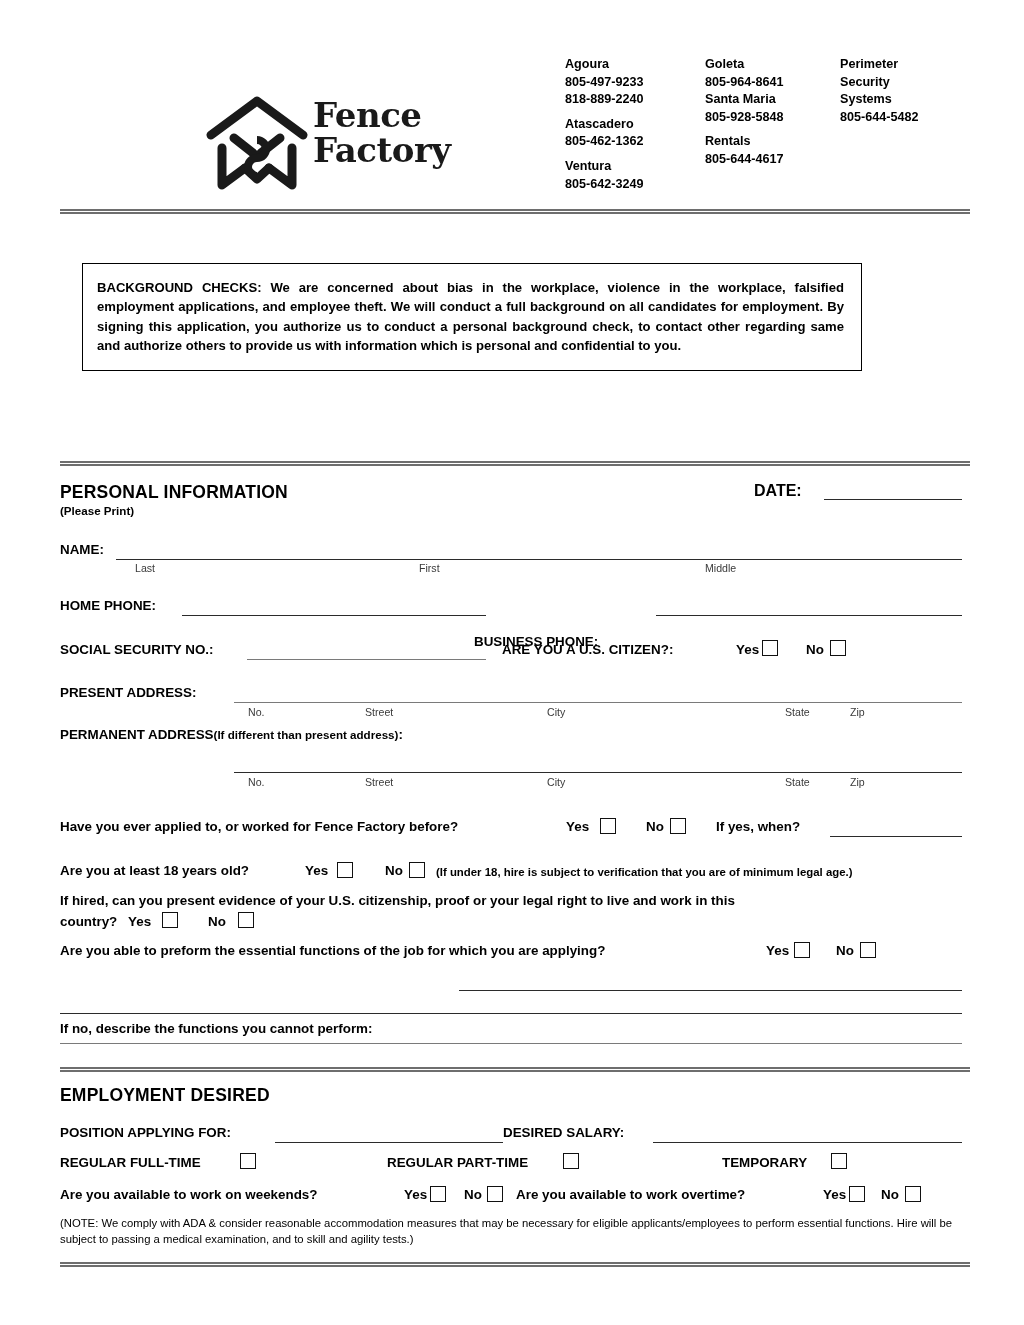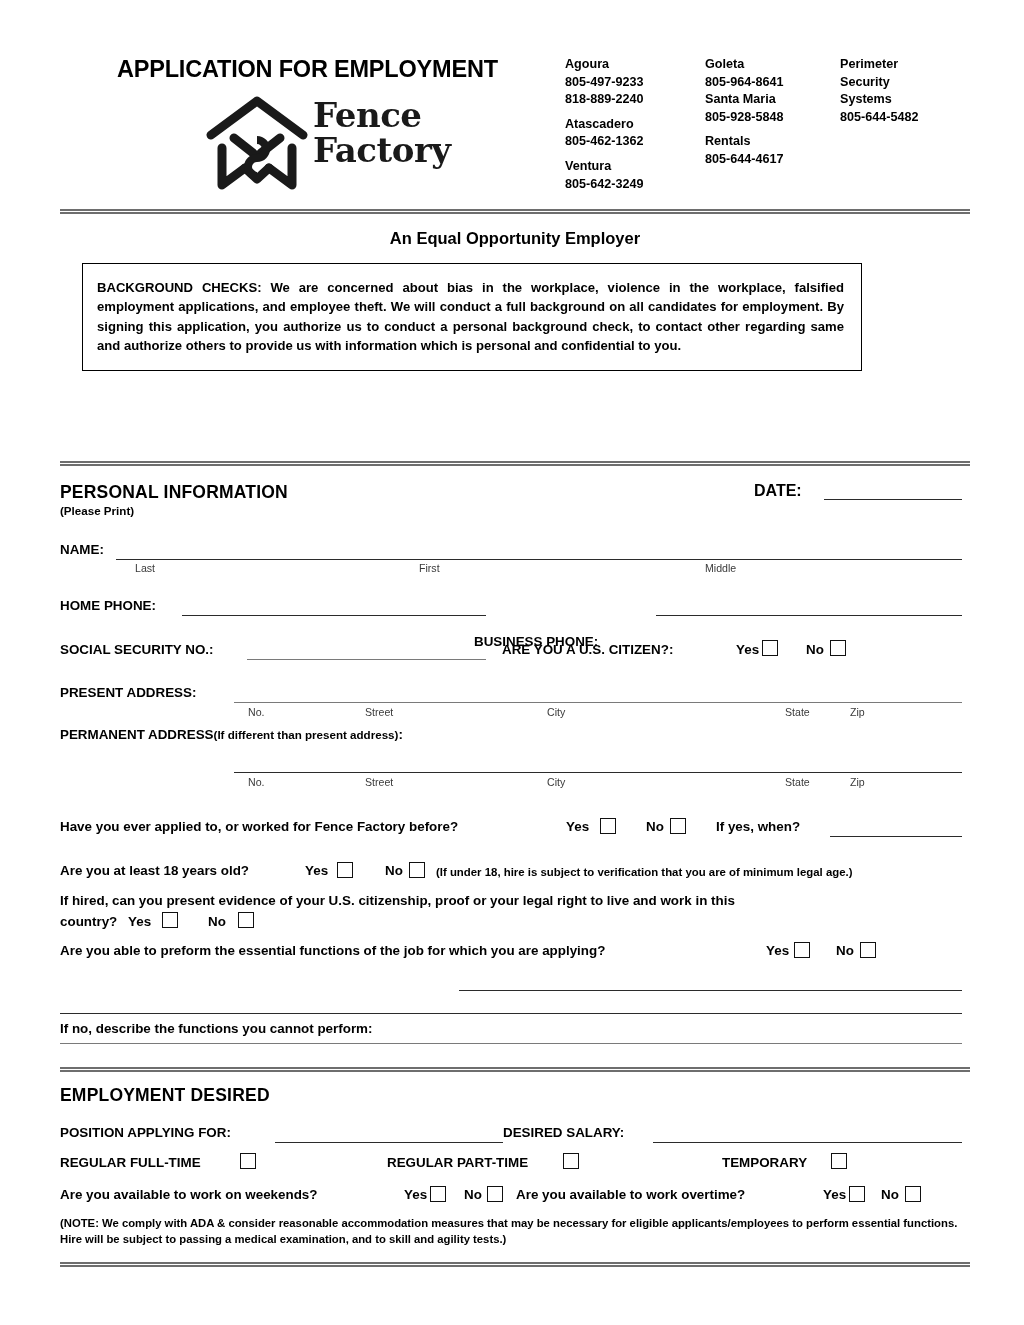--- a/index.html
+++ b/index.html
@@ -76,31 +76,30 @@
   .fline{position:absolute;border-bottom:1.1px solid #2b2b2b;height:0;}
   .fline.grey{border-bottom-color:#7a7a7a;}
 
   
   .cbx{
     position:absolute;width:16px;height:16px;
     border:1.4px solid #111;background:#fff;box-sizing:border-box;
   }
 
   .note-par{
-    position:absolute;font-size:11.3px;font-weight:bold;line-height:15.6px;
+    position:absolute;font-size:11.3px;font-weight:normal;line-height:15.6px;
   }
 </style>
 </head>
 <body>
 
 <div class="page">
 
   <div class="header">
 
-    <div class="app-title">APPLICATION FOR EMPLOYMENT</div>
 
     <div class="logo-wrap">
       <div class="logo-mark">
         <svg width="105" height="100" viewBox="0 0 105 100" aria-hidden="true">
           <g fill="none" stroke="#1a1a1a" stroke-width="9" stroke-linecap="round" stroke-linejoin="round">
             <path d="M6 42 L52 8 L98 42"></path>
             <path d="M17 55 L17 92 L40 75"></path>
             <path d="M87 55 L87 92 L64 75"></path>
             <path d="M40 75 L52 86 L64 75"></path>
           </g>
@@ -157,21 +156,20 @@
           <span class="ln">Systems</span>
           <span class="ln">805-644-5482</span>
         </div>
       </div>
 
     </div>
   </div>
 
   <div class="dblrule" style="top:209px;"></div>
 
-  <div class="eeo" style="top:229px;">An Equal Opportunity Employer</div>
 
   <div class="notice">
     <p>BACKGROUND CHECKS: We are concerned about bias in the workplace, violence in the workplace, falsified employment applications, and employee theft. We will conduct a full background on all candidates for employment. By signing this application, you authorize us to conduct a personal background check, to contact other regarding same and authorize others to provide us with information which is personal and confidential to you.</p>
   </div>
 
   <div class="dblrule" style="top:461px;"></div>
 
   <div class="sec-title" style="left:60px;top:482px;text-align:center;">PERSONAL INFORMATION</div>
   <div class="sub-note" style="left:60px;top:504px;">(Please Print)</div>
 

